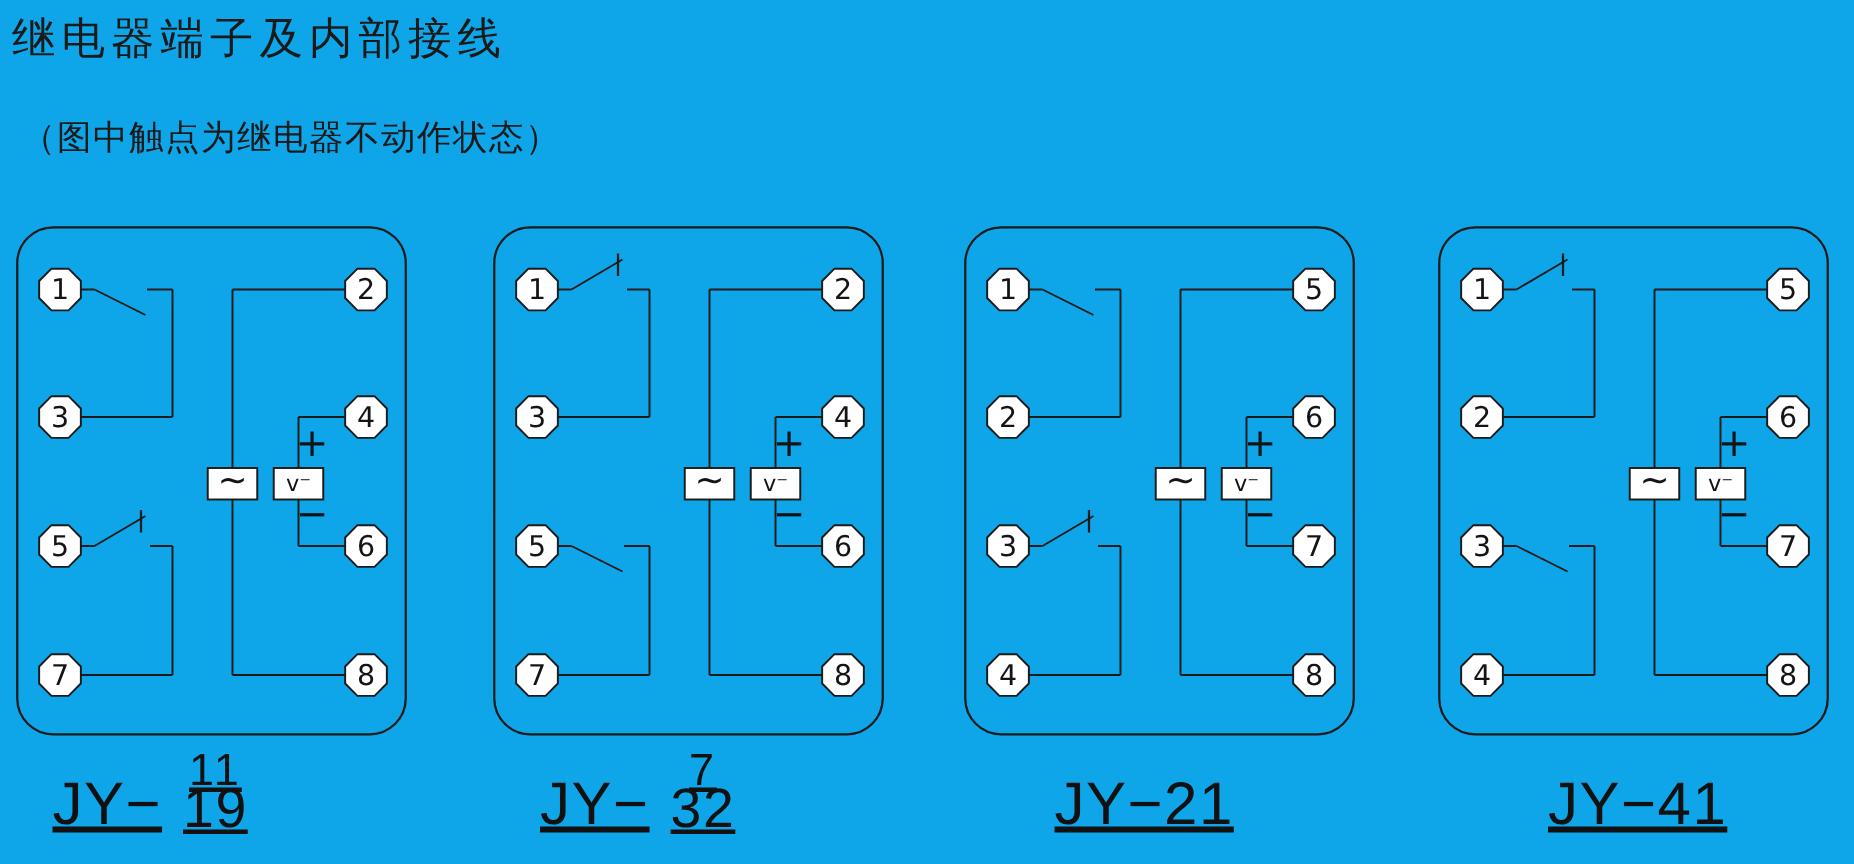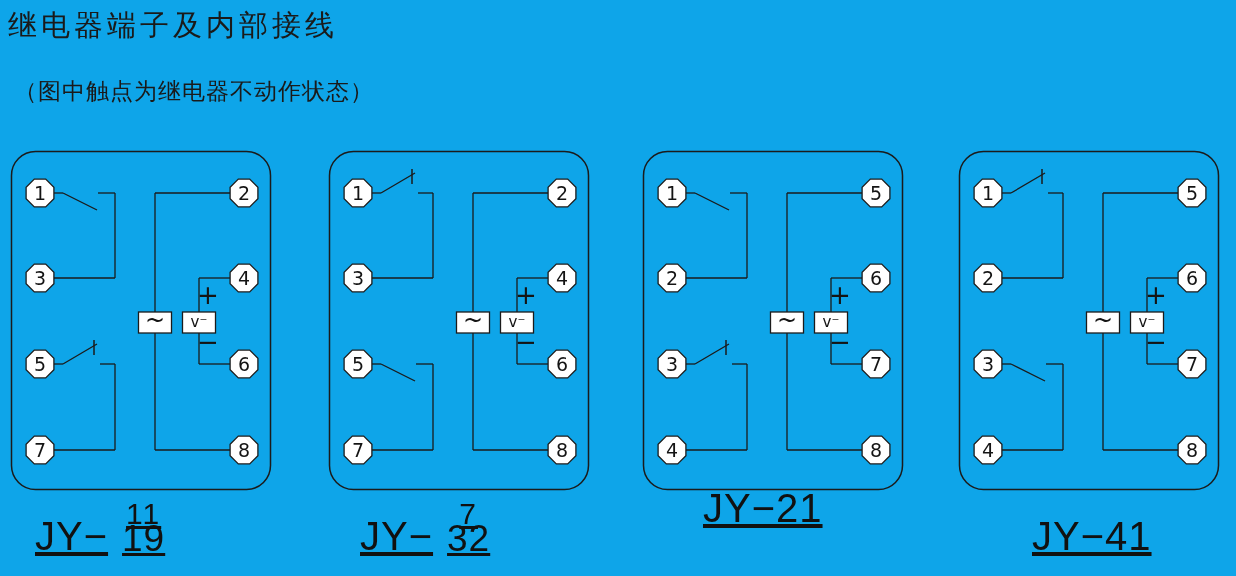--- a/index.html
+++ b/index.html
@@ -9,21 +9,21 @@
          font-size:29px;letter-spacing:4px;white-space:nowrap;}
   .subtitle{position:absolute;left:14px;top:52px;font-family:"Liberation Serif",serif;
          font-size:23px;letter-spacing:1px;white-space:nowrap;margin-top:24px;}
   .card{position:absolute;top:150px;width:262px;height:341px;}
   #card-0{left:10px;} #card-1{left:328px;} #card-2{left:642px;} #card-3{left:958px;}
   .card svg line{stroke:#1b1b1b;}
   .card svg rect, .card svg polygon{stroke:#1b1b1b;}
   .card svg text{fill:#141414;font-family:"DejaVu Sans",sans-serif;text-anchor:middle;}
   .model-label{position:absolute;display:flex;align-items:flex-end;gap:14px;color:#111;text-decoration:underline;}
   #label-0{left:35px;top:503px;} #label-1{left:360px;top:503px;}
-  #label-2{left:703px;top:492px;} #label-3{left:1032px;top:520px;}
+  #label-2{left:703px;top:520px;} #label-3{left:1032px;top:520px;}
   .model-prefix{font-size:40px;line-height:33px;letter-spacing:1px;}
   .model-stack{display:flex;flex-direction:column;align-items:center;}
   .model-stack .top{font-size:30px;line-height:22px;letter-spacing:2px;}
   .model-stack .bottom{font-size:37px;line-height:28px;letter-spacing:1px;}
 </style>
 </head>
 <body>
 
 <div class="page">
   <div class="title">继电器端子及内部接线</div>

